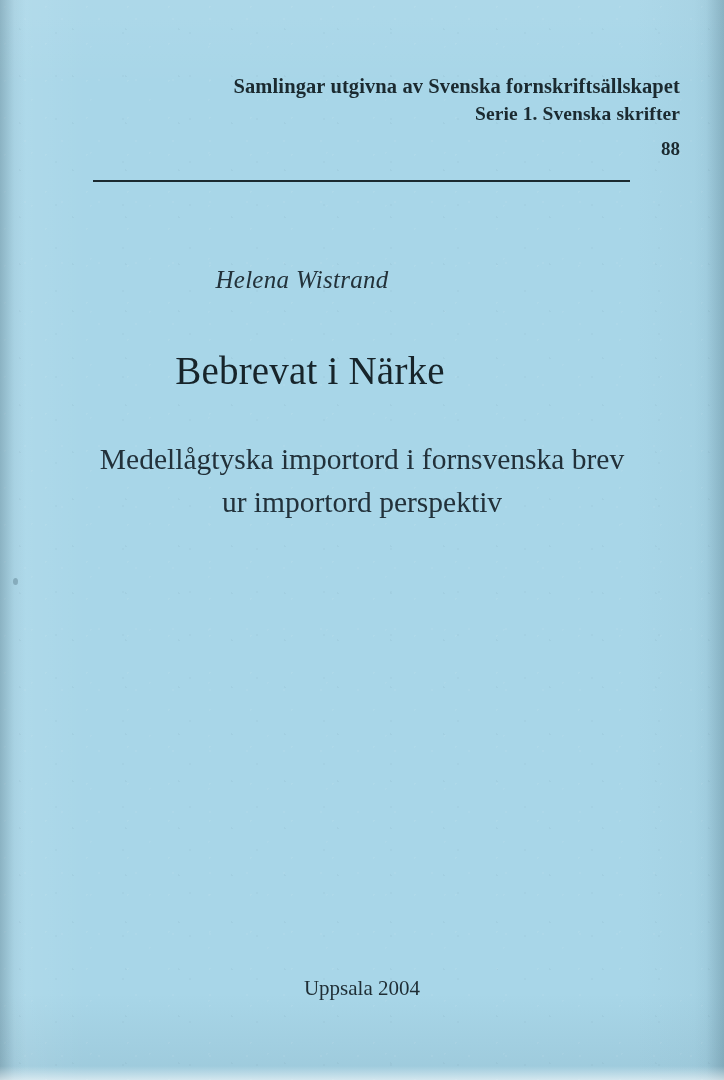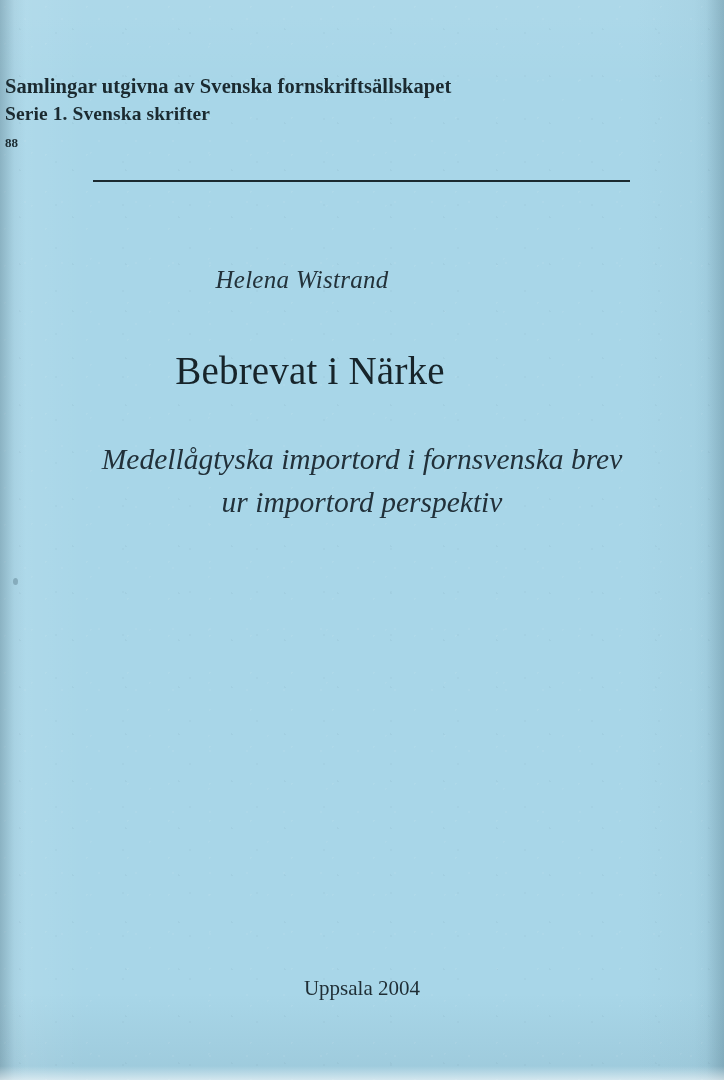--- a/index.html
+++ b/index.html
@@ -73,42 +73,43 @@
     top: 578px;
     width: 5px;
     height: 7px;
     border-radius: 50%;
     background: rgba(70,100,115,0.35);
     pointer-events: none;
   }
 
   .series-block {
     position: absolute;
-    left: 5px;
+    left: 12px;
     top: 72px;
     width: 668px;
-    text-align: left;
+    text-align: right;
     color: #1b2a30;
   }
   .series-line {
     font-family: "Liberation Serif", serif;
     font-weight: bold;
     font-size: 20.5px;
     letter-spacing: 0.1px;
     line-height: 28px;
   }
   .series-line.two {
     font-size: 19.5px;
     line-height: 28px;
   }
   .series-number {
     font-family: "Liberation Serif", serif;
     font-weight: bold;
-    font-size: 13px;
+    font-size: 19px;
     line-height: 30px;
+    margin-top: 6px;
   }
 
   .rule {
     position: absolute;
     left: 93px;
     top: 180px;
     width: 537px;
     height: 2px;
     background: #1b2a30;
   }
@@ -141,21 +142,20 @@
   .subtitle {
     position: absolute;
     left: 0;
     top: 438px;
     width: 724px;
     text-align: center;
     font-family: "Liberation Serif", serif;
     font-size: 29.5px;
     line-height: 43px;
     color: #22313a;
-    font-style: italic;
   }
 
   .imprint {
     position: absolute;
     left: 0;
     top: 976px;
     width: 724px;
     text-align: center;
     font-family: "Liberation Serif", serif;
     font-size: 21px;

